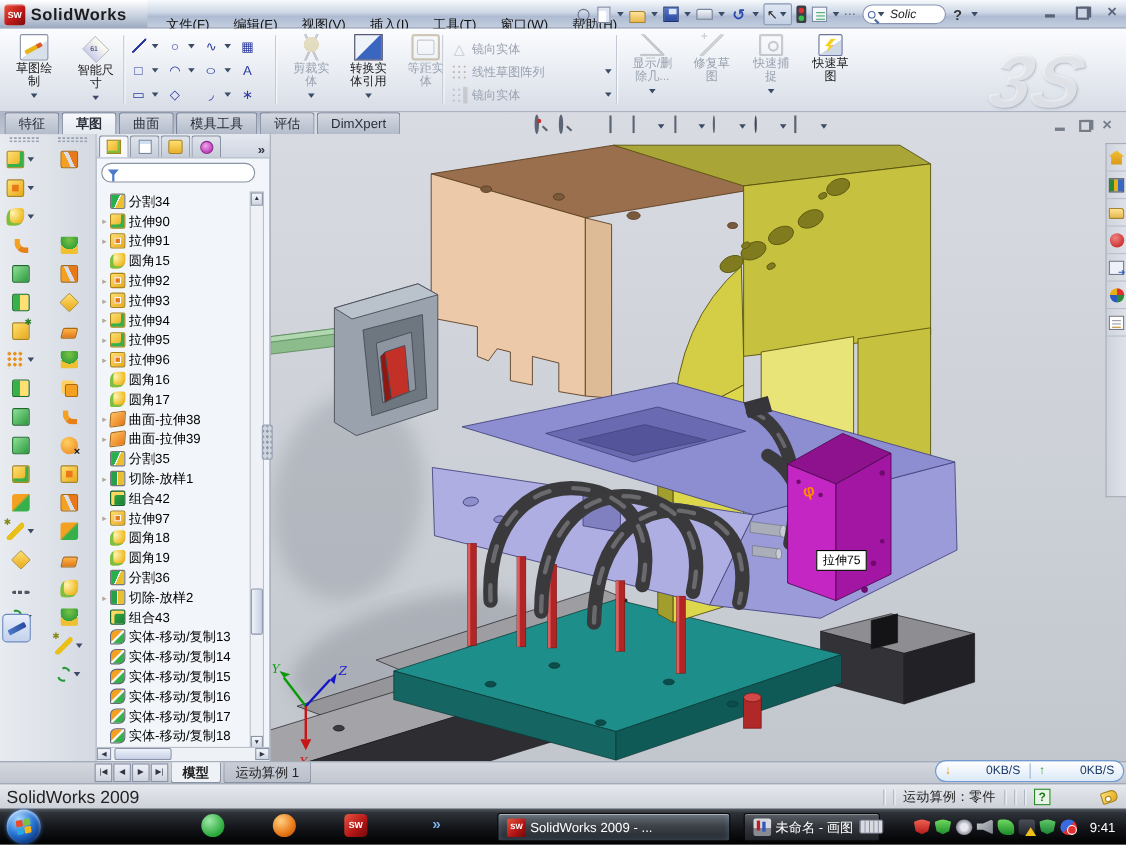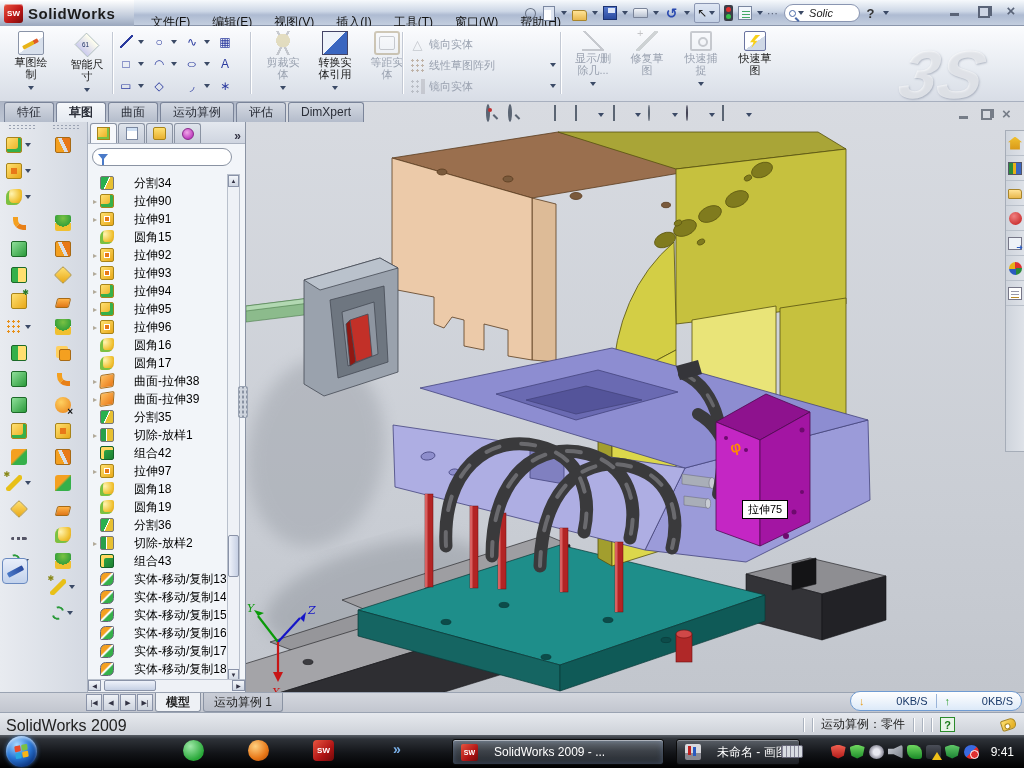--- a/index.html
+++ b/index.html
@@ -137,21 +137,21 @@
   .tt-config { width:13px; height:13px; background:linear-gradient(#ffe070,#e8b030); border:1px solid #a8841a; border-radius:2px; }
   .tt-dimx { width:12px; height:12px; border-radius:50%; background:radial-gradient(circle at 40% 35%,#f0a8e8,#c040c0 70%); border:1px solid #8a2a8a; }
   .ttab-more { margin-left:auto; margin-right:4px; color:#334; font-size:12px; font-weight:bold; }
   #treefilter { position:absolute; left:4px; top:26px; width:140px; height:18px; border:1px solid #8a93a3; border-radius:9px; background:#fff; display:flex; align-items:center; padding:0 5px; }
   .funnel { width:0; height:0; border-left:5px solid transparent; border-right:5px solid transparent; border-top:6px solid #4a7ac8; position:relative; }
   .funnel:after { content:""; position:absolute; left:-1px; top:-1px; width:2px; height:6px; background:#4a7ac8; }
   #treelist { position:absolute; left:2px; top:52px; width:136px; height:506px; overflow:hidden; }
   .titem { height:18px; display:flex; align-items:center; white-space:nowrap; }
   .texp { width:10px; font-size:8px; color:#b0a898; text-align:center; flex:none; }
   .ticon { width:14px; height:14px; margin-right:3px; flex:none; position:relative; border-radius:2px; }
-  .titem .tlabel { font-size:12px; color:#000;margin-left:17px; }
+  .titem .tlabel { font-size:12px; color:#000; }
   .ic-split { background:linear-gradient(115deg,#28b04e 46%,#fff 47% 53%,#e8c030 54%); border:1px solid #777; }
   .ic-extrude-a { background:linear-gradient(135deg,#ffe070,#e8a818); border:1px solid #a8841a; box-shadow:inset -5px -5px 0 -2px #35b04a; }
   .ic-extrude-b { background:linear-gradient(135deg,#ffe070,#e8a818); border:1px solid #a8841a; }
   .ic-extrude-b:after { content:""; position:absolute; inset:3px; background:#e87818; border:1px solid #fff; }
   .ic-fillet { background:radial-gradient(circle at 35% 30%,#fff4b0,#f0c030 60%,#c89018); border-radius:50% 15% 50% 15%; box-shadow:inset 4px -3px 0 -1px #7ac143; }
   .ic-surface { background:linear-gradient(135deg,#ffc060,#e87818); transform:skewX(-12deg) rotate(-8deg); border:1px solid #a86a14; }
   .ic-cutloft { background:linear-gradient(90deg,#28a04a 44%,#fff 45% 50%,#e8c030 51%); border:1px solid #777; }
   .ic-combine { background:linear-gradient(135deg,#35b04a,#1c8030); border:1px solid #14602a; box-shadow:inset 4px 4px 0 -1px #ffd860; }
   .ic-movecopy { background:linear-gradient(135deg,#f4a020 40%,#fff 48% 52%,#35b04a 60%); border-radius:40% 10% 40% 10%; border:1px solid #667; }
   
@@ -231,21 +231,21 @@
   .orbflag { position:absolute; left:9px; top:9px; width:13px; height:13px; transform:rotate(-8deg) skewY(-4deg); display:grid; grid-template-columns:6px 6px; grid-template-rows:6px 6px; gap:1px; }
   .orbflag i { border-radius:1px; }
   .qlicons { position:absolute; left:183px; top:5px; display:flex; gap:44px; align-items:center; }
   .qli { width:21px; height:21px; border-radius:4px; }
   .qli-msg { background:radial-gradient(circle at 35% 30%,#9fe8a8,#28a838 70%); border-radius:50%; }
   .qli-orange { background:radial-gradient(circle at 35% 30%,#ffd080,#e87818 60%,#a84808); border-radius:50%; }
   .qli-sw { background:linear-gradient(135deg,#e85540,#b01414 60%,#700a0a); color:#fff; font-size:8px; font-weight:bold; text-align:center; line-height:21px; }
   .ql-chevron { position:absolute; left:393px; top:6px; color:#7ab0e8; font-size:14px; font-weight:bold; }
   .taskbtn { position:absolute; top:4px; height:26px; border-radius:3px; border:1px solid #0a0a0a;
     background:linear-gradient(#5a6068,#34383e 45%,#1e2126); box-shadow:inset 0 1px rgba(255,255,255,.3);
-    display:flex; align-items:center; padding:0 8px; color:#fff; font-size:12px; gap:16px; white-space:nowrap; overflow:hidden; }
+    display:flex; align-items:center; padding:0 8px; color:#fff; font-size:12px; gap:4px; white-space:nowrap; overflow:hidden; }
   .taskbtn.active { background:linear-gradient(#6a7078,#3e434a 45%,#24282e); box-shadow:inset 0 1px rgba(255,255,255,.45),inset 0 0 6px rgba(140,180,240,.3); }
   .tb-ico-sw { width:17px; height:17px; flex:none; background:linear-gradient(135deg,#e85540,#b01414 60%,#700a0a); border-radius:2px; color:#fff; font-size:7px; font-weight:bold; text-align:center; line-height:17px; }
   .tb-ico-paint { width:16px; height:16px; flex:none; background:linear-gradient(#d8d8dc 55%,#8a8a92 56%); border-radius:2px; position:relative; }
   .tb-ico-paint:after { content:""; position:absolute; left:3px; top:2px; width:3px; height:9px; background:#c02020; box-shadow:5px 1px 0 #2a5ac0; }
   #tray { position:absolute; right:4px; top:0; height:33px; display:flex; align-items:center; gap:4px;justify-content:space-between; }
   .trayic { width:15px; height:14px; border-radius:3px; }
   .tk-keyboard { width:22px; height:13px; background:#d8dce2; border:1px solid #667; border-radius:2px; margin-right:24px;
     background-image:linear-gradient(90deg,#889 1px,transparent 1px); background-size:4px 100%; }
   .t-shield-red { background:linear-gradient(#f06050,#b01818); clip-path:polygon(50% 0,100% 18%,88% 80%,50% 100%,12% 80%,0 18%); }
   .t-shield-green { background:linear-gradient(#70d860,#1a8a28); clip-path:polygon(50% 0,100% 18%,88% 80%,50% 100%,12% 80%,0 18%); }
@@ -432,21 +432,21 @@
         </div>
       </div>
     <div id="ds-watermark">3S</div>
   </div>
 
   <div id="tabstrip-bg"></div>
   <div id="ribbontabs">
       <span class="rtab">特征</span>
       <span class="rtab active">草图</span>
       <span class="rtab">曲面</span>
-      <span class="rtab">运动算例</span>
+      <span class="rtab">模具工具</span>
       <span class="rtab">评估</span>
       <span class="rtab">DimXpert</span>
     </div>
 
   <div id="viewport">
     <svg width="778" height="590" viewBox="0 0 778 590">
       <defs>
           <filter id="blur8">
             <feGaussianBlur stdDeviation="8"></feGaussianBlur>
           </filter>

